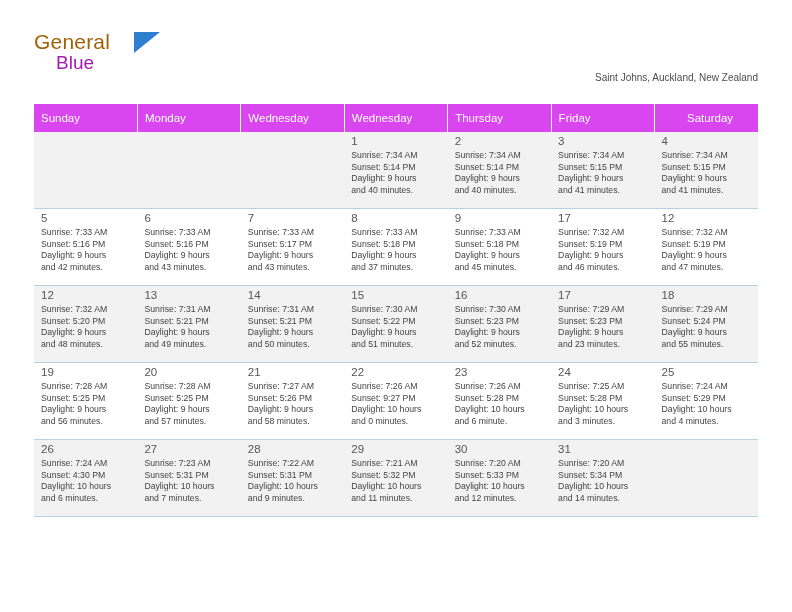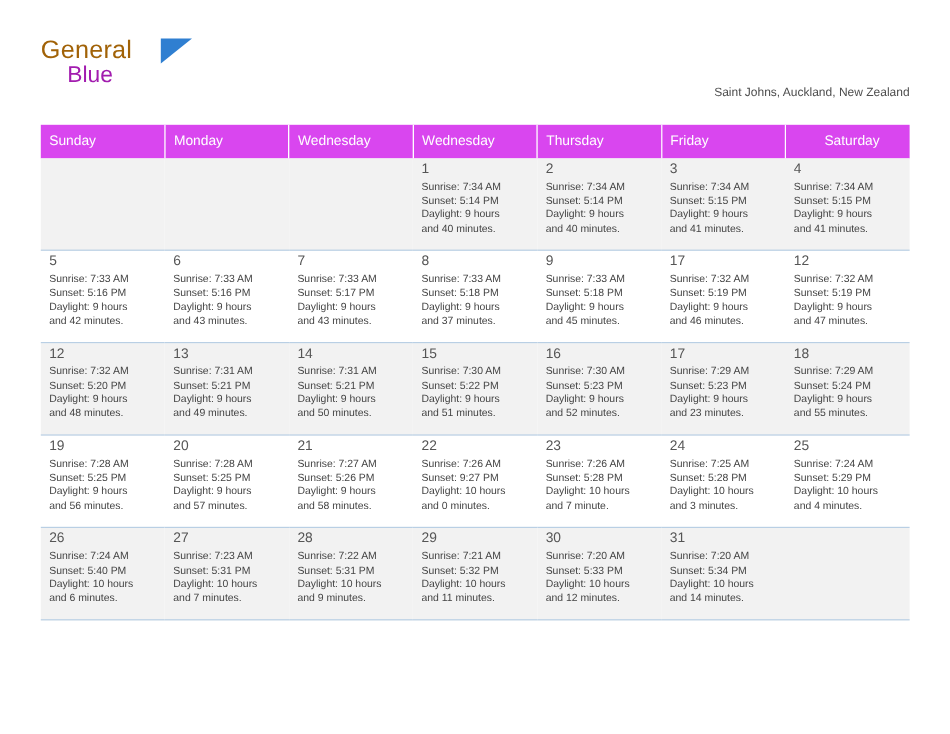--- a/index.html
+++ b/index.html
@@ -410,21 +410,21 @@
               </div>
             </div>
           </td>
           <td>
             <div class="cell">
               <div class="daynum">23</div>
               <div class="lines">
                 <div>Sunrise: 7:26 AM</div>
                 <div>Sunset: 5:28 PM</div>
                 <div>Daylight: 10 hours</div>
-                <div>and 7 minute.</div>
+                <div>and 6 minute.</div>
               </div>
             </div>
           </td>
           <td>
             <div class="cell">
               <div class="daynum">24</div>
               <div class="lines">
                 <div>Sunrise: 7:25 AM</div>
                 <div>Sunset: 5:28 PM</div>
                 <div>Daylight: 10 hours</div>
@@ -443,21 +443,21 @@
               </div>
             </div>
           </td>
         </tr>
         <tr class="shaded">
           <td>
             <div class="cell">
               <div class="daynum">26</div>
               <div class="lines">
                 <div>Sunrise: 7:24 AM</div>
-                <div>Sunset: 5:40 PM</div>
+                <div>Sunset: 4:30 PM</div>
                 <div>Daylight: 10 hours</div>
                 <div>and 6 minutes.</div>
               </div>
             </div>
           </td>
           <td>
             <div class="cell">
               <div class="daynum">27</div>
               <div class="lines">
                 <div>Sunrise: 7:23 AM</div>

